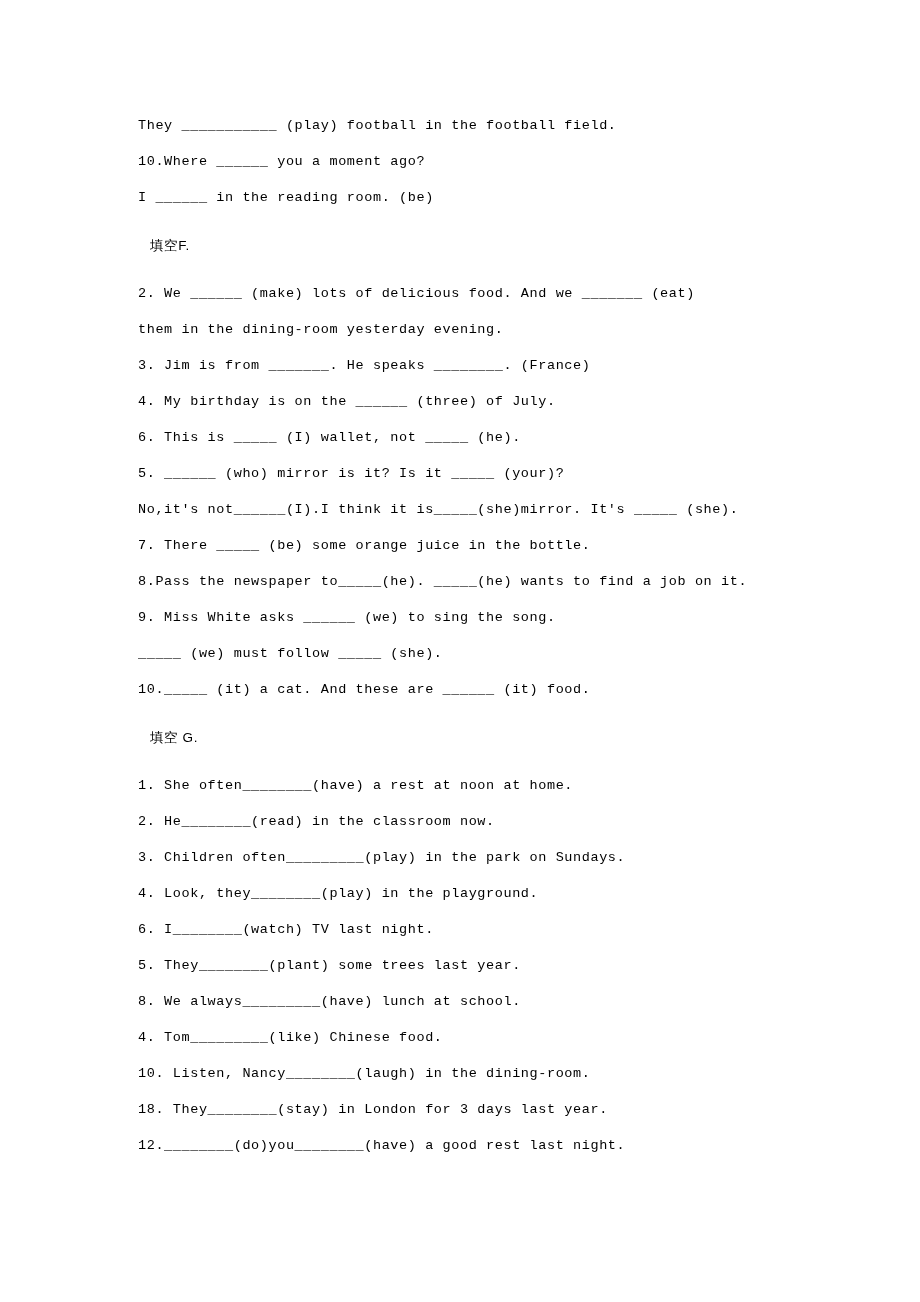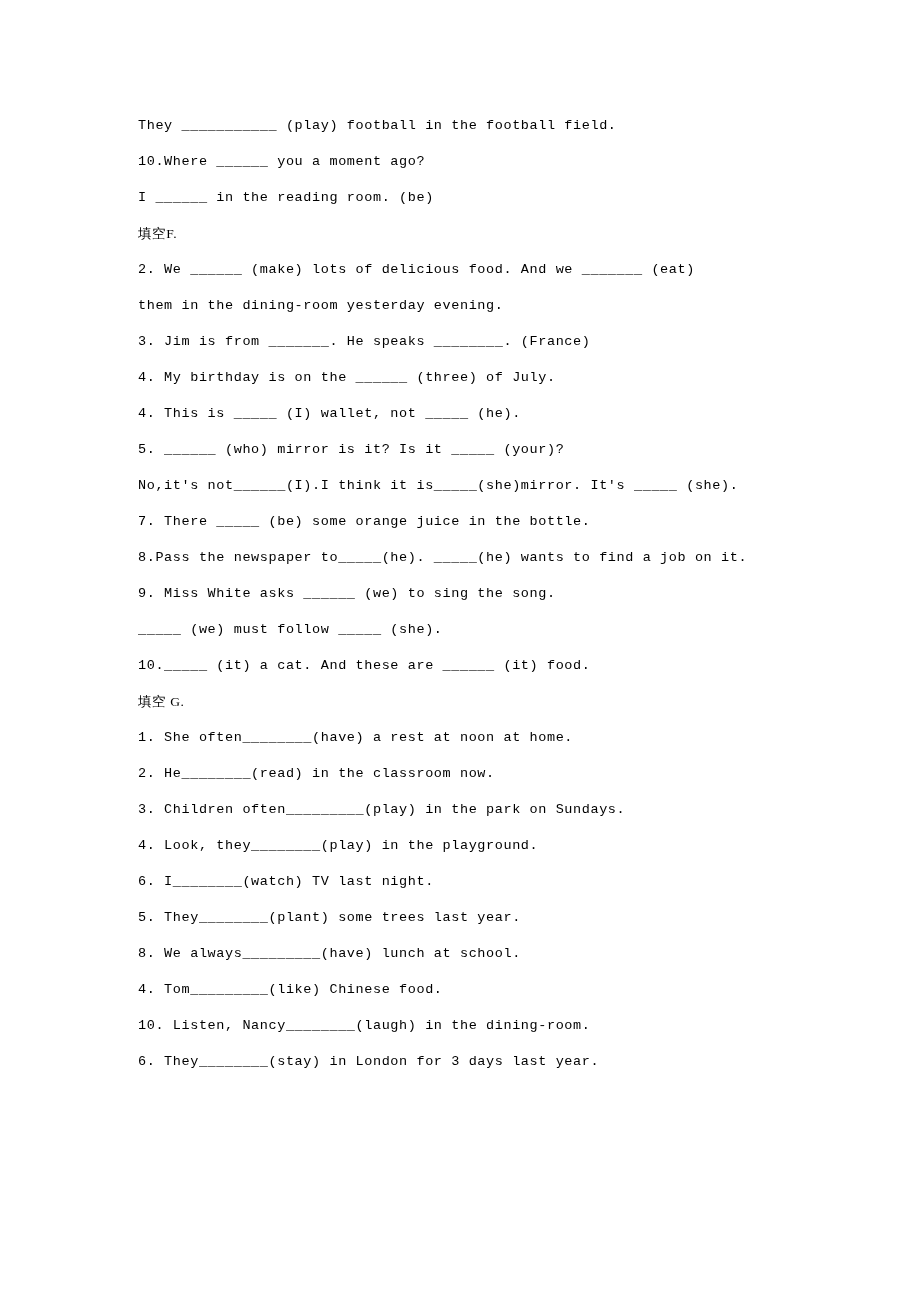--- a/index.html
+++ b/index.html
@@ -25,54 +25,55 @@
     font-size: 13.5px;
     line-height: 36px;
     letter-spacing: 0.6px;
     white-space: pre-wrap;
     margin: 0;
   }
   .heading {
     font-size: 13.5px;
     line-height: 36px;
     letter-spacing: 0.6px;
-    margin: 0;
-    font-family: Liberation Serif, serif;
+    margin: 12px;
+    font-family: Liberation Sans, sans-serif;
   }
 </style>
 </head>
 <body>
 
 <div class="page">
 
   <p class="line">They ___________ (play) football in the football field.</p>
   <p class="line">10.Where ______ you a moment ago?</p>
   <p class="line">I ______ in the reading room. (be)</p>
 
   <p class="heading">填空F.</p>
 
   <p class="line">2. We ______ (make) lots of delicious food. And we _______ (eat)</p>
   <p class="line">them in the dining-room yesterday evening.</p>
   <p class="line">3. Jim is from _______. He speaks ________. (France)</p>
   <p class="line">4. My birthday is on the ______ (three) of July.</p>
-  <p class="line">4. This is _____ (I) wallet, not _____ (he).</p>
+  <p class="line">6. This is _____ (I) wallet, not _____ (he).</p>
   <p class="line">5. ______ (who) mirror is it? Is it _____ (your)?</p>
   <p class="line">No,it's not______(I).I think it is_____(she)mirror. It's _____ (she).</p>
   <p class="line">7. There _____ (be) some orange juice in the bottle.</p>
   <p class="line">8.Pass the newspaper to_____(he). _____(he) wants to find a job on it.</p>
   <p class="line">9. Miss White asks ______ (we) to sing the song.</p>
   <p class="line">_____ (we) must follow _____ (she).</p>
   <p class="line">10._____ (it) a cat. And these are ______ (it) food.</p>
 
   <p class="heading">填空 G.</p>
 
   <p class="line">1. She often________(have) a rest at noon at home.</p>
   <p class="line">2. He________(read) in the classroom now.</p>
   <p class="line">3. Children often_________(play) in the park on Sundays.</p>
   <p class="line">4. Look, they________(play) in the playground.</p>
   <p class="line">6. I________(watch) TV last night.</p>
   <p class="line">5. They________(plant) some trees last year.</p>
   <p class="line">8. We always_________(have) lunch at school.</p>
   <p class="line">4. Tom_________(like) Chinese food.</p>
   <p class="line">10. Listen, Nancy________(laugh) in the dining-room.</p>
-  <p class="line">6. They________(stay) in London for 3 days last year.</p>
+  <p class="line">18. They________(stay) in London for 3 days last year.</p>
+  <p class="line">12.________(do)you________(have) a good rest last night.</p>
 
 </div>
 
 </body></html>

